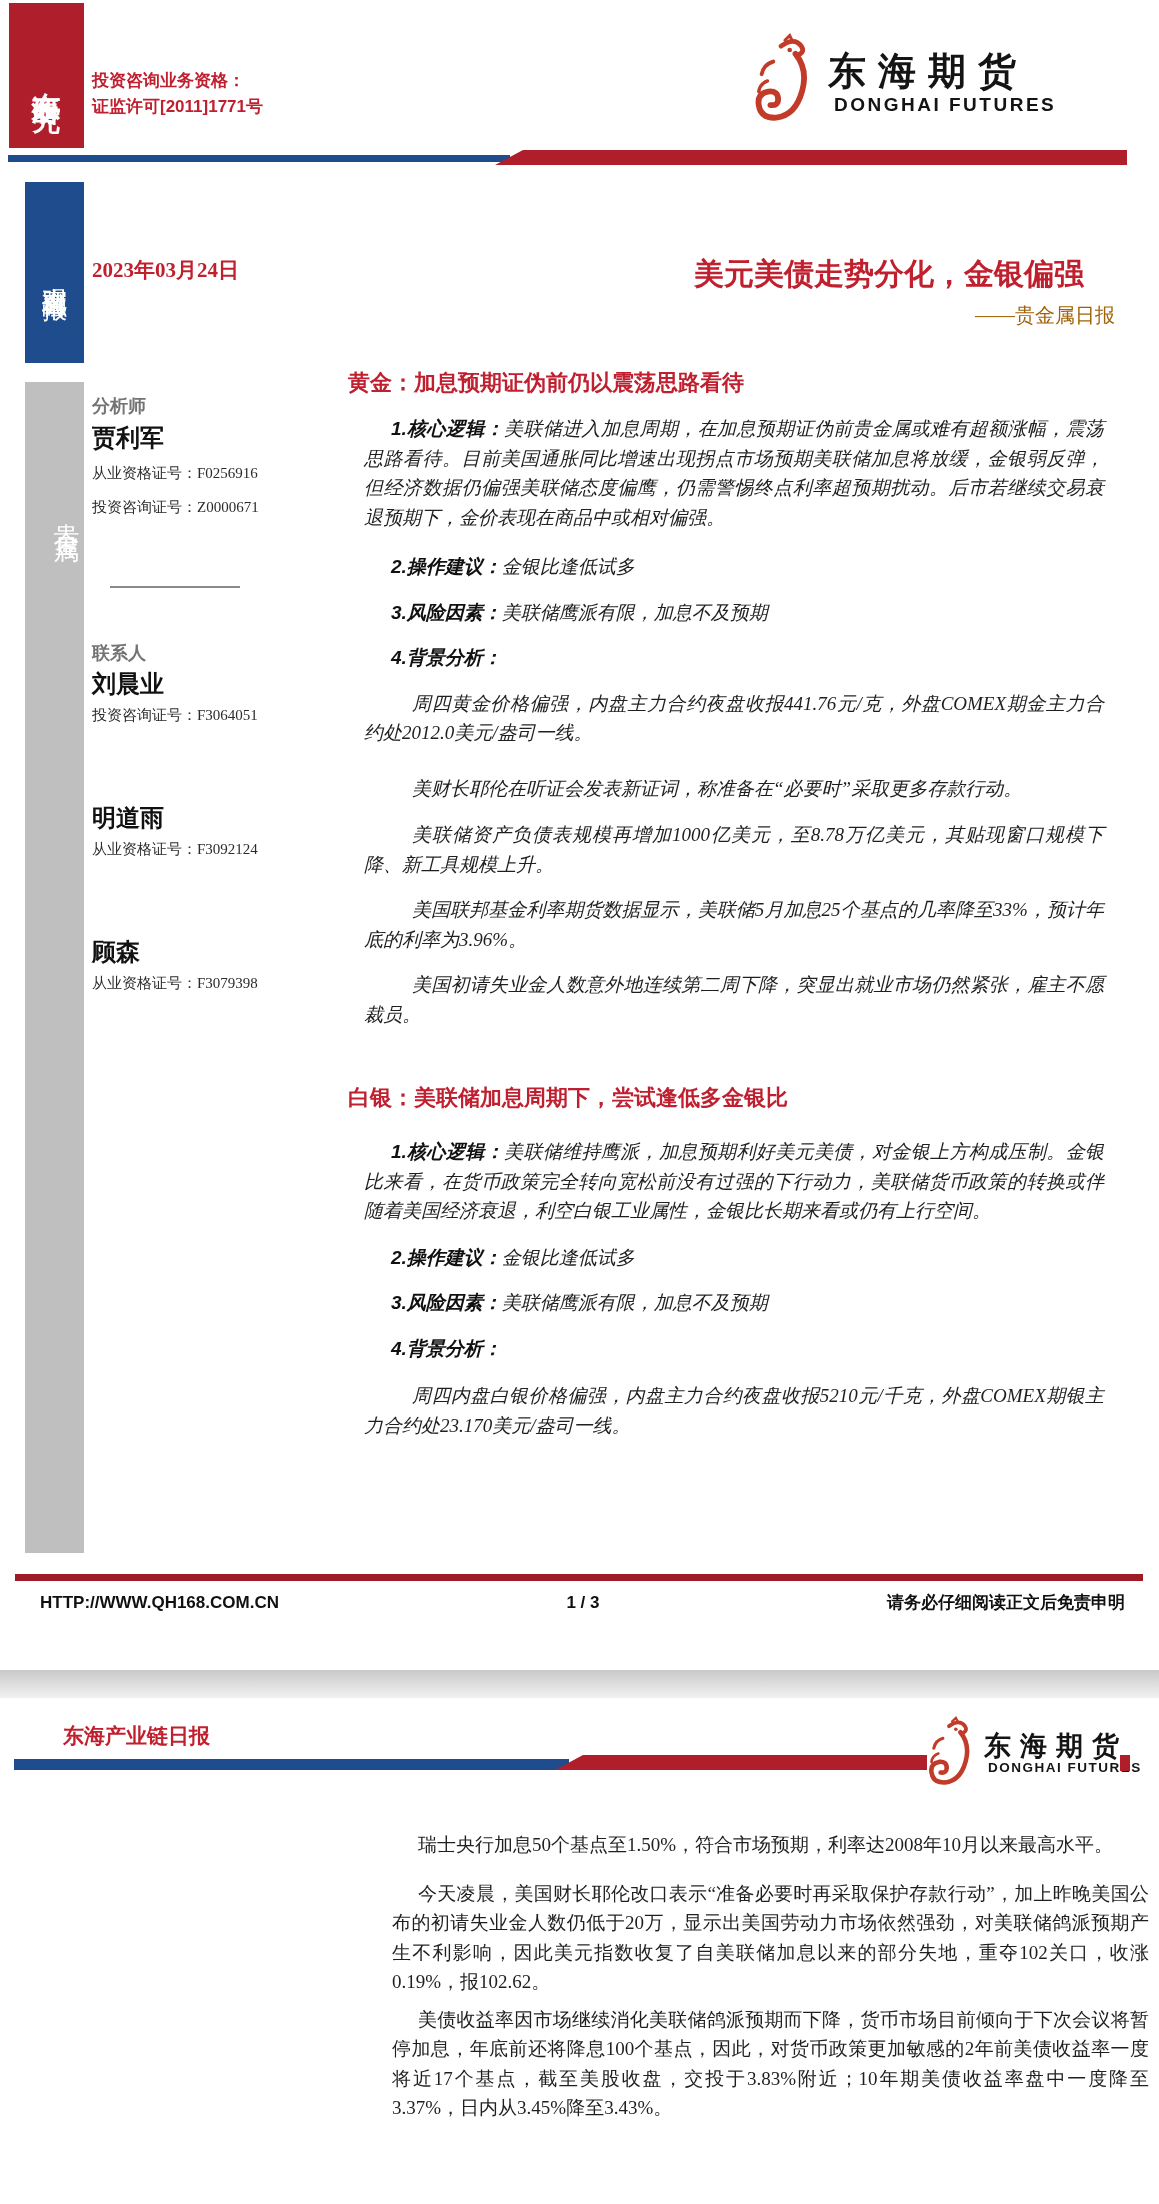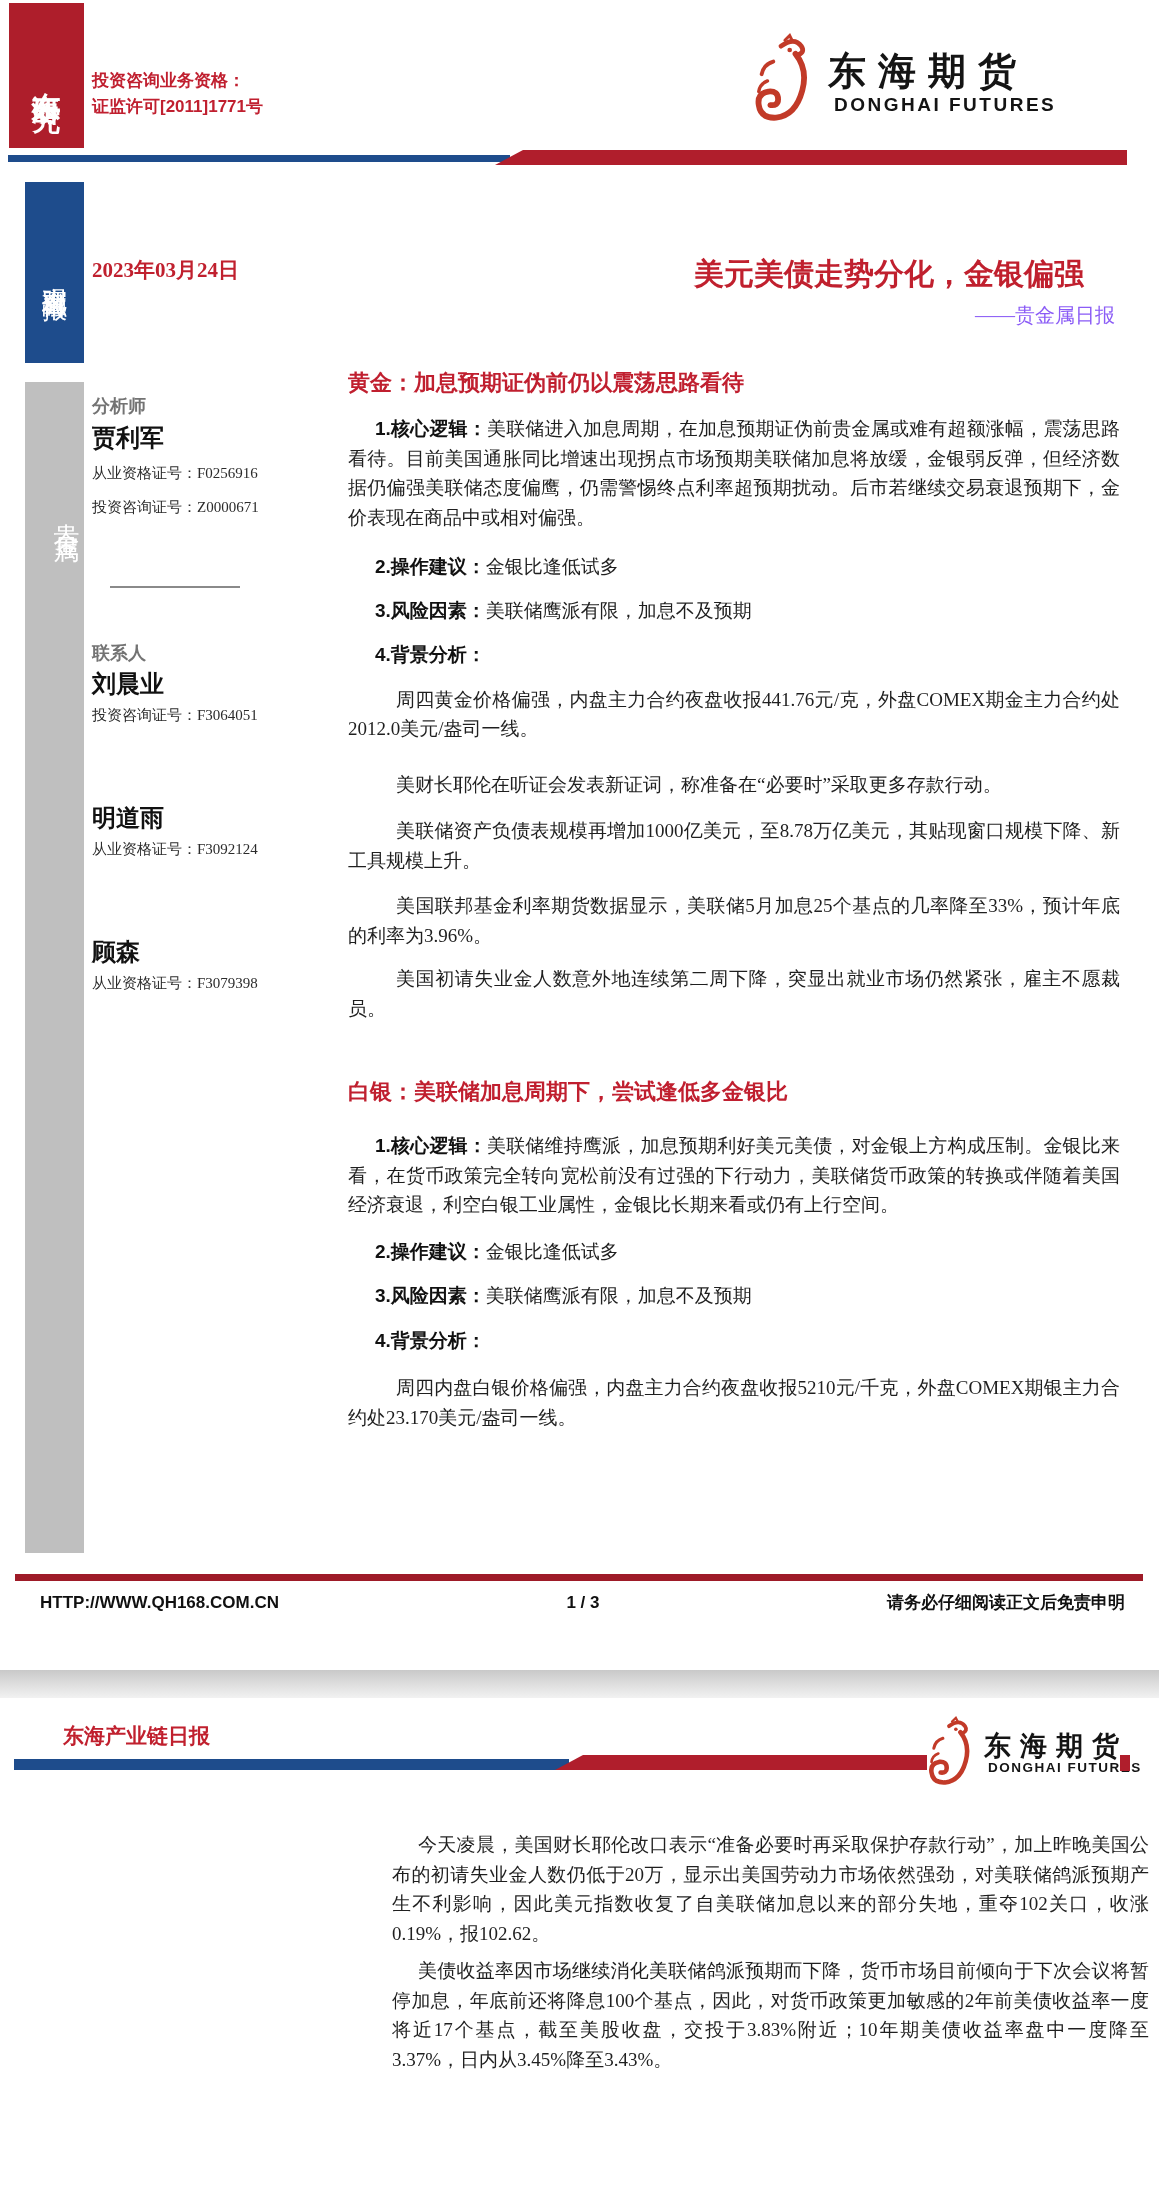--- a/index.html
+++ b/index.html
@@ -21,31 +21,31 @@
   .rule-red{background:#b01e2c;}
   .diag-left{clip-path:polygon(28px 0,100% 0,100% 100%,0 100%);}
   
   .license{color:#c01f2f;font-weight:bold;font-size:17px;line-height:26px;}
   
   .logo-cn{font-weight:bold;color:#141414;white-space:nowrap;}
   .logo-en{font-weight:bold;color:#141414;white-space:nowrap;}
   
   .date{color:#c0202e;font-weight:bold;font-size:21px;}
   .doc-title{color:#c0202e;font-weight:bold;font-size:30px;text-align:right;}
-  .doc-subtitle{color:#8b5cf6;font-size:20px;}
+  .doc-subtitle{color:#a16207;font-size:20px;}
   
   .team{position:absolute;left:92px;top:396px;width:250px;}
   .team .role{color:#737373;font-weight:bold;font-size:18px;line-height:21px;}
   .team .name{color:#111;font-weight:bold;font-size:24px;line-height:22px;}
   .team .cert{color:#2b2b2b;font-size:15px;line-height:20px;}
   .team .divider{height:2px;background:#8a8a8a;width:130px;margin-left:18px;}
   
   .main{position:absolute;left:348px;top:370px;width:772px;font-size:19px;
         line-height:29.5px;text-align:justify;}
-  .main p{margin:0;}
+  .main p{margin:16px;font-style:italic;}
   .sec-h{color:#c01f2f;font-weight:bold;font-size:22px;line-height:26px;text-align:left;}
   .num{text-indent:27px;}
   .bgp{text-indent:48px;}
   .lbl{font-weight:bold;color:#111;font-family:"Liberation Sans","DejaVu Sans",sans-serif;}
   
   .footer-rule{background:#9e1b28;}
   .footer-row{position:absolute;left:40px;top:1591px;width:1085px;display:flex;
         justify-content:space-between;align-items:center;font-size:17px;font-weight:bold;
         color:#101010;font-family:"Liberation Sans","DejaVu Sans",sans-serif;}
   
@@ -170,17 +170,18 @@
         <path d="M34 10 l5 -5 l3 6" stroke-width="3"></path>
       </g>
       <circle cx="39" cy="20" r="2.4" fill="#c23a28"></circle>
     </svg>
   </div>
   <div class="abs logo-cn hei" style="left:984px;top:1728px;font-size:27px;letter-spacing:9px;">东海期货</div>
   <div class="abs logo-en hei" style="left:988px;top:1760px;font-size:13.5px;letter-spacing:1.5px;">DONGHAI FUTURES</div>
   <div class="abs sq" style="left:1120px;top:1755px;width:10px;height:16px;"></div>
 
   <div class="p2-main">
+    <p style="margin-bottom:19px;">瑞士央行加息50个基点至1.50%，符合市场预期，利率达2008年10月以来最高水平。</p>
     <p style="margin-bottom:8px;">今天凌晨，美国财长耶伦改口表示“准备必要时再采取保护存款行动”，加上昨晚美国公布的初请失业金人数仍低于20万，显示出美国劳动力市场依然强劲，对美联储鸽派预期产生不利影响，因此美元指数收复了自美联储加息以来的部分失地，重夺102关口，收涨0.19%，报102.62。</p>
     <p>美债收益率因市场继续消化美联储鸽派预期而下降，货币市场目前倾向于下次会议将暂停加息，年底前还将降息100个基点，因此，对货币政策更加敏感的2年前美债收益率一度将近17个基点，截至美股收盘，交投于3.83%附近；10年期美债收益率盘中一度降至3.37%，日内从3.45%降至3.43%。</p>
   </div>
 
 </div>
 
 </body></html>

